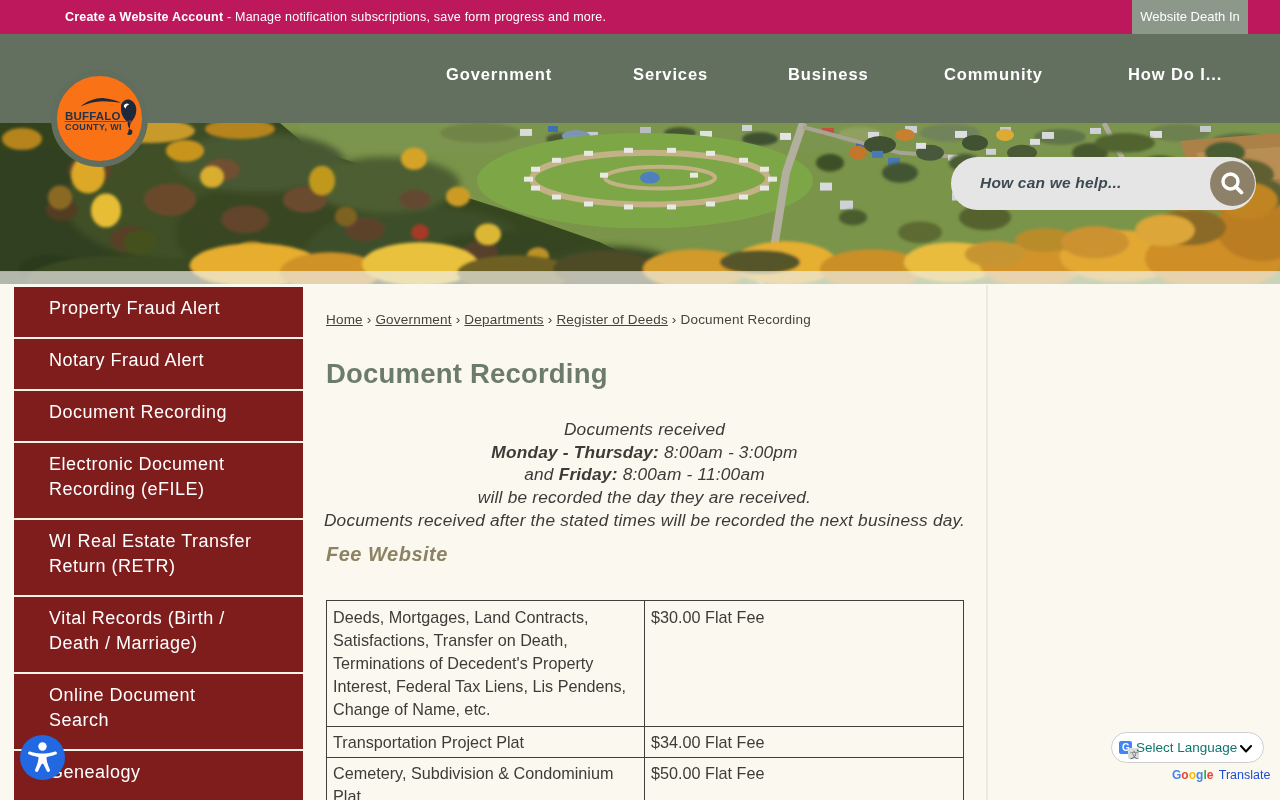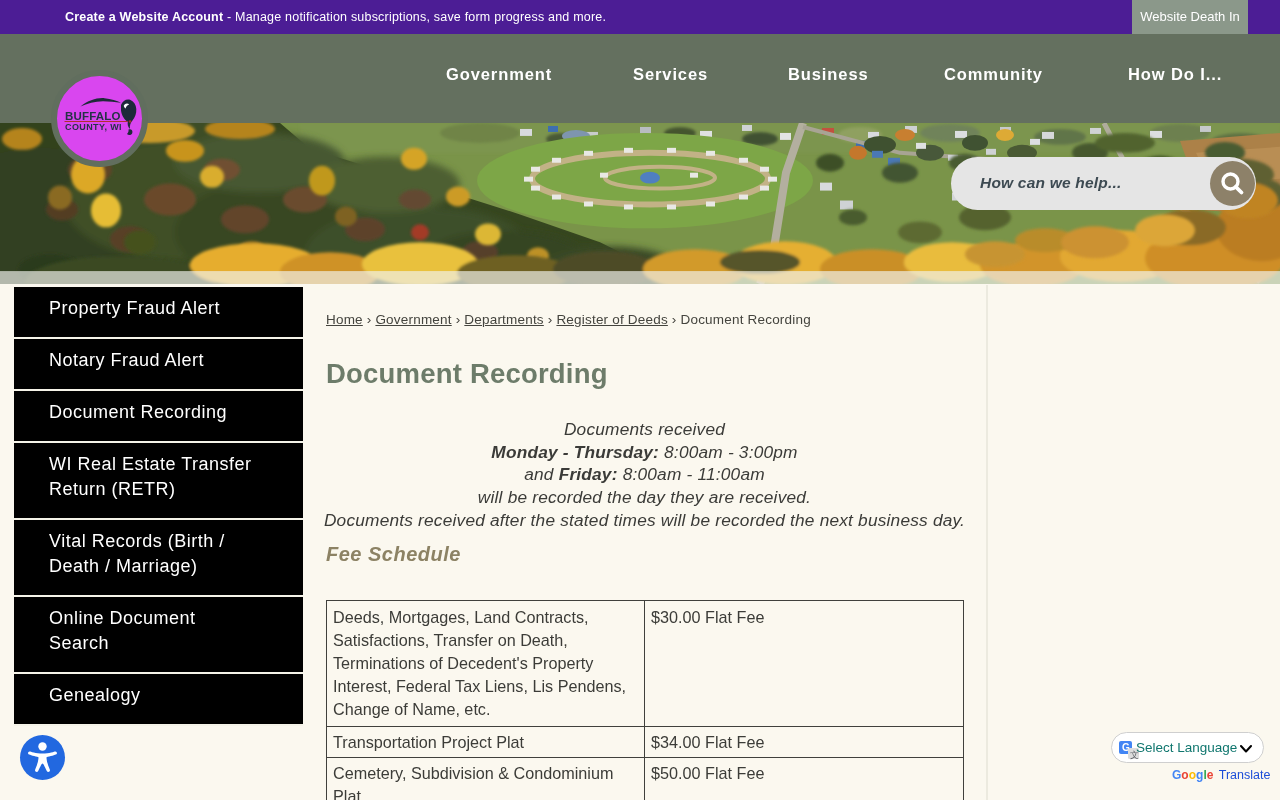--- a/index.html
+++ b/index.html
@@ -1,42 +1,42 @@
 <!DOCTYPE html>
 <html><head>
 <meta charset="utf-8">
 <style>
   * { margin:0; padding:0; box-sizing:border-box; }
   html,body { width:1280px; height:800px; overflow:hidden; font-family:"Liberation Sans", sans-serif; background:#fbf8ef; }
   #page { position:relative; width:1280px; height:800px; }
   .abs { position:absolute; }
 
   
-  #topbar { left:0; top:0; width:1280px; height:34px; background:#4c1d95; color:#fff; font-size:12.5px; }
+  #topbar { left:0; top:0; width:1280px; height:34px; background:#be185d; color:#fff; font-size:12.5px; }
   #topbar .msg { position:absolute; left:65px; top:10px; letter-spacing:.2px; }
   #signin { position:absolute; left:1132px; top:0; width:116px; height:34px; background:#8b988a; color:#fff; font-size:13px; text-align:center; line-height:34px; }
 
   
   #navbar { left:0; top:34px; width:1280px; height:89px; background:#64705f; }
   .navitem { position:absolute; top:31px; color:#fff; font-weight:bold; font-size:16.5px; letter-spacing:.9px; }
 
   
   #hero { left:0; top:123px; width:1280px; height:161px; overflow:hidden; }
 
   
-  #logo { left:51px; top:70px; width:97px; height:97px; border-radius:50%; background:#d946ef; border:6px solid #616e5e; z-index:5; }
+  #logo { left:51px; top:70px; width:97px; height:97px; border-radius:50%; background:#f97316; border:6px solid #616e5e; z-index:5; }
 
   
   #search { left:951px; top:157px; width:305px; height:53px; background:#e5e5e5; border-radius:27px; z-index:6; }
   #search .ph { position:absolute; left:29px; top:17px; font-style:italic; font-weight:bold; color:#3d4a52; font-size:15.5px; letter-spacing:0.2px; }
   #searchbtn { position:absolute; right:1px; top:4px; width:45px; height:45px; border-radius:50%; background:#8d8169; }
 
   
   #sidebar { left:14px; top:287px; width:289px; }
-  .sbitem { position:relative; background:#000000; color:#fff; font-size:18px; letter-spacing:0.5px; padding:0 20px 8px 35px; display:flex; align-items:center; border-bottom:2px solid #f5f3e8; line-height:25px; }
+  .sbitem { position:relative; background:#7f1d1d; color:#fff; font-size:18px; letter-spacing:0.5px; padding:0 20px 8px 35px; display:flex; align-items:center; border-bottom:2px solid #f5f3e8; line-height:25px; }
   .sb1 { height:52px; }
   .sb2 { height:77px; }
 
   
   #crumbs { left:326px; top:312px; font-size:13.5px; color:#44443e; letter-spacing:.2px; }
   #crumbs a { color:#44443e; }
 
   
   #h1 { left:326px; top:358px; font-size:27.5px; font-weight:bold; color:#6d7c6a; letter-spacing:0.2px; }
   #hours { left:319px; top:406px; width:651px; text-align:center; font-style:italic; color:#3b3b38; font-size:17.3px; letter-spacing:0.2px; line-height:22.7px;margin-top:12px; }
@@ -292,40 +292,41 @@
         <circle cx="20.5" cy="20.5" r="7.5" fill="none" stroke="#fff" stroke-width="3.4"></circle>
         <line x1="25.8" y1="25.8" x2="31.5" y2="31.5" stroke="#fff" stroke-width="3.8" stroke-linecap="round"></line>
       </svg>
     </div>
   </div>
 
   <div class="abs" id="sidebar">
     <div class="sbitem sb1">Property Fraud Alert</div>
     <div class="sbitem sb1">Notary Fraud Alert</div>
     <div class="sbitem sb1">Document Recording</div>
+    <div class="sbitem sb2">Electronic Document<br>Recording (eFILE)</div>
     <div class="sbitem sb2">WI Real Estate Transfer<br>Return (RETR)</div>
     <div class="sbitem sb2">Vital Records (Birth /<br>Death / Marriage)</div>
     <div class="sbitem sb2">Online Document<br>Search</div>
     <div class="sbitem sb1">Genealogy</div>
   </div>
 
   <div class="abs" style="left:986px;top:285px;width:2px;height:515px;background:#eceadf;"></div>
   <div class="abs" id="crumbs"><a href="#">Home</a> › <a href="#">Government</a> › <a href="#">Departments</a> › <a href="#">Register of Deeds</a> › Document Recording</div>
 
   <div class="abs" id="h1">Document Recording</div>
 
   <div class="abs" id="hours">
     Documents received<br>
     <b>Monday - Thursday:</b> 8:00am - 3:00pm<br>
     and <b>Friday:</b> 8:00am - 11:00am<br>
     will be recorded the day they are received.<br>
     Documents received after the stated times will be recorded the next business day.
   </div>
 
-  <div class="abs" id="fee">Fee Schedule</div>
+  <div class="abs" id="fee">Fee Website</div>
 
   <table class="abs" id="feetable">
     <tbody>
         <tr>
           <td class="c1">Deeds, Mortgages, Land Contracts,<br>Satisfactions, Transfer on Death,<br>Terminations of Decedent's Property<br>Interest, Federal Tax Liens, Lis Pendens,<br>Change of Name, etc.</td>
           <td>$30.00 Flat Fee</td>
         </tr>
     <tr class="short">
           <td class="c1">Transportation Project Plat</td>
           <td>$34.00 Flat Fee</td>

